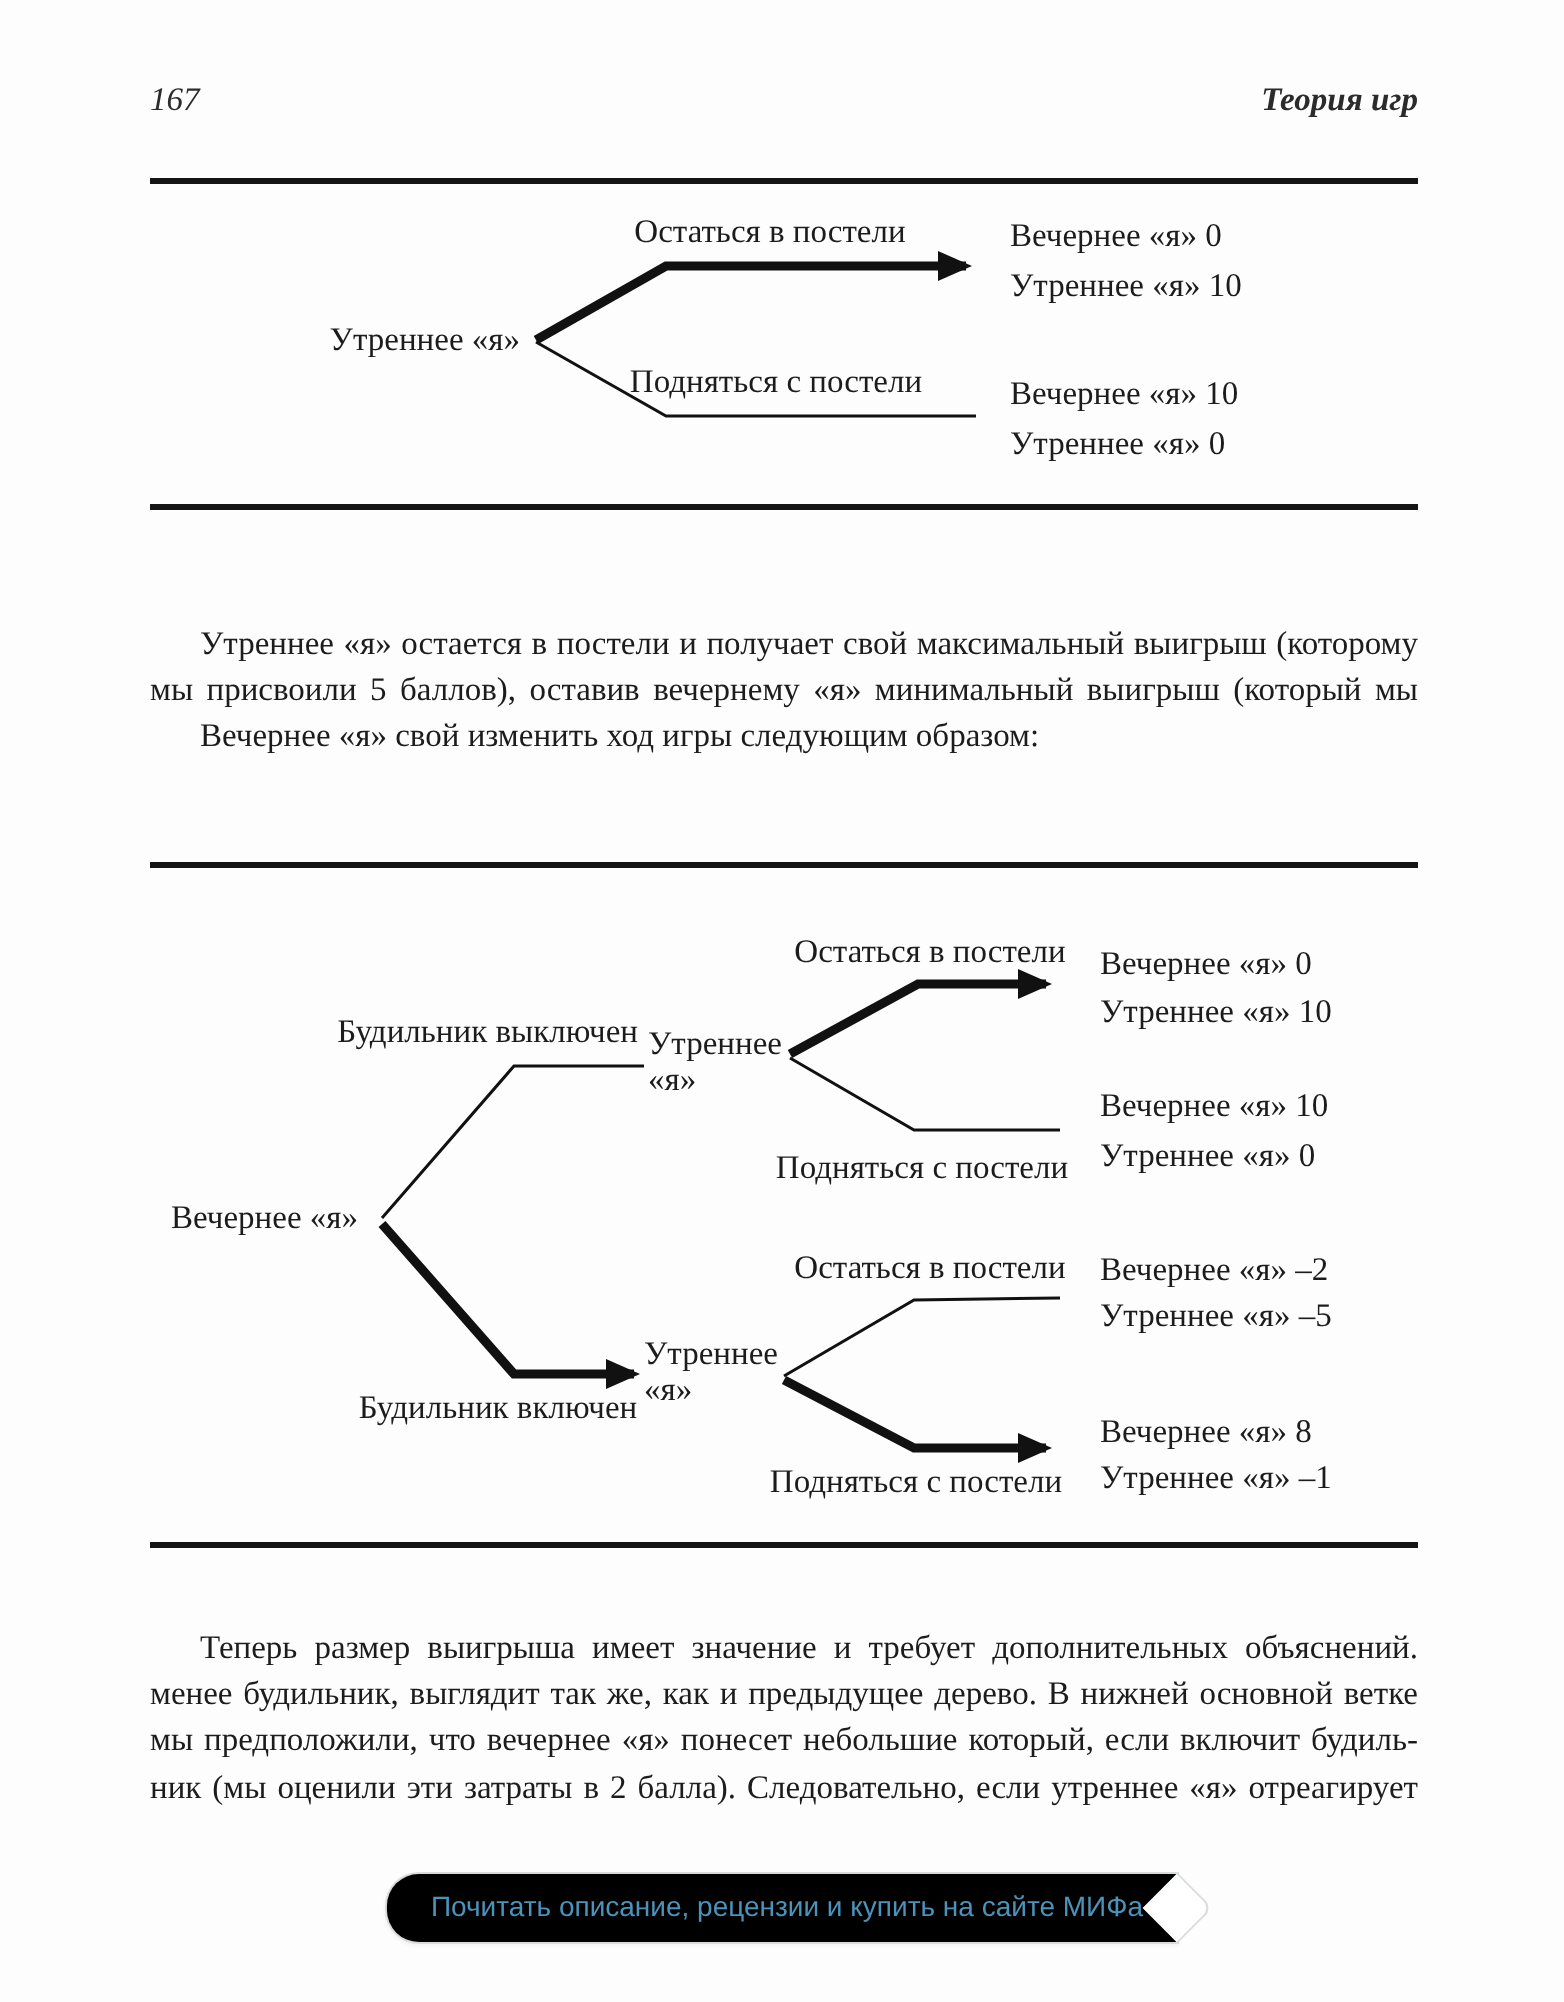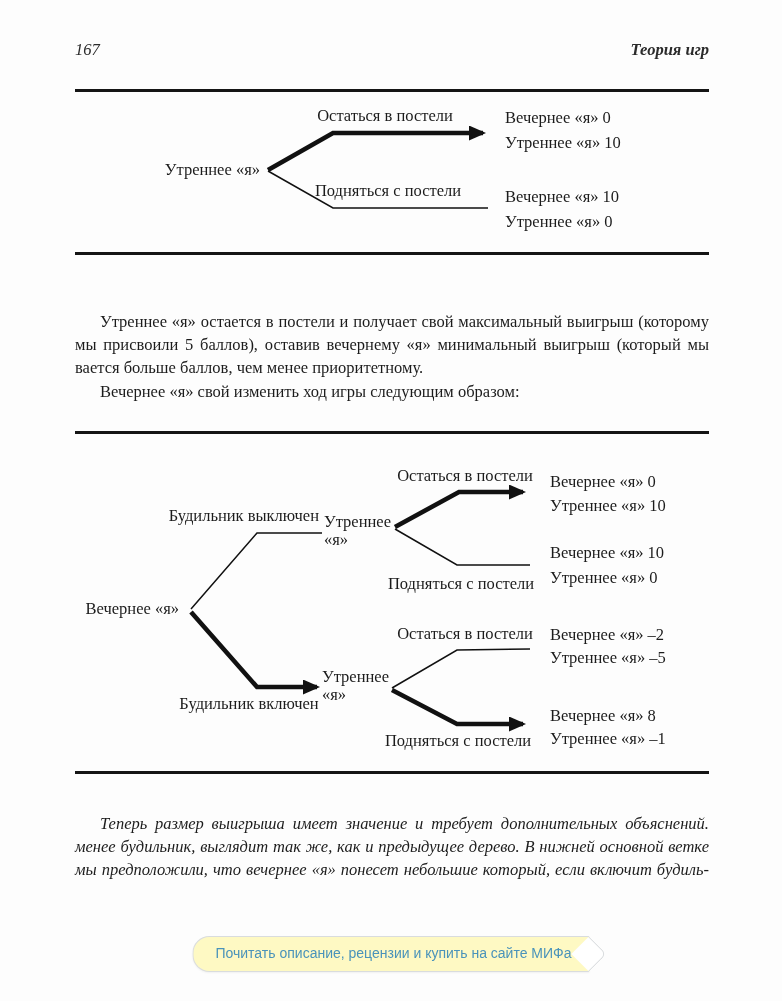--- a/index.html
+++ b/index.html
@@ -17,29 +17,29 @@
   .rule1{top:89px;} .rule2{top:252px;} .rule3{top:431px;} .rule4{top:771px;}
 
   .tree{position:absolute;left:75px;}
   #tree1{top:95px;} #tree2{top:445px;}
   svg text{font-family:"Liberation Serif","DejaVu Serif",serif;
     font-size:16.5px;fill:#1c1c1c;}
   .thick{fill:none;stroke:#111;stroke-width:4.6;stroke-linejoin:miter;}
   .thin{fill:none;stroke:#111;stroke-width:1.5;stroke-linejoin:miter;}
 
   .para{position:absolute;left:75px;width:634px;font-size:16.5px;}
-  #para1{top:298px;margin-top:12px;} #para3{top:812px;font-style:italic;}
+  #para1{top:298px;margin-top:12px;} #para3{top:812px;}
   .tline{line-height:23.2px;text-align:justify;text-align-last:justify;
     white-space:normal;}
   .tline.endline{text-align-last:left;}
   .tline.indent{text-indent:25px;}
 
   .banner{
     position:absolute;top:936px;left:50%;transform:translateX(-50%);
-    height:34px;line-height:33px;background:#fef9c3;
+    height:34px;line-height:33px;background:#000000;
     border:1px solid #d9dcde;border-right:none;
     border-radius:17px 0 0 17px;
     padding:0 18px 0 22px;
     font-family:"Liberation Sans","DejaVu Sans",sans-serif;
     font-size:14px;color:#4a93ba;white-space:nowrap;
     cursor:pointer;box-shadow:0 1px 2px rgba(0,0,0,0.05);
   }
   .banner::after{
     content:"";position:absolute;top:50%;right:-12px;width:24px;height:24px;
     transform:translateY(-50%) rotate(45deg);
@@ -73,21 +73,20 @@
   <text x="430" y="53">Утреннее «я» 10</text>
   <text x="430" y="107">Вечернее «я» 10</text>
   <text x="430" y="132">Утреннее «я» 0</text>
 </svg>
 
 <div class="rule rule2"></div>
 
 <div class="para" id="para1">
   <div class="tline indent">Утреннее «я» остается в постели и получает свой максимальный выигрыш (которому</div>
   <div class="tline">мы присвоили 5 баллов), оставив вечернему «я» минимальный выигрыш (который мы</div>
-  <div class="tline endline">вается больше баллов, чем менее приоритетному.</div>
   <div class="tline endline indent">Вечернее «я» свой изменить ход игры следующим образом:</div>
 </div>
 
 <div class="rule rule3"></div>
 
 <svg id="tree2" class="tree" width="640" height="322" viewBox="0 0 640 322">
   <text x="104" y="169" text-anchor="end">Вечернее «я»</text>
 
   <polyline class="thin" points="116,164 182,88 247,88"></polyline>
   <text x="244" y="76" text-anchor="end">Будильник выключен</text>
@@ -119,17 +118,18 @@
   <text x="475" y="276">Вечернее «я» 8</text>
   <text x="475" y="299">Утреннее «я» –1</text>
 </svg>
 
 <div class="rule rule4"></div>
 
 <div class="para" id="para3">
   <div class="tline indent">Теперь размер выигрыша имеет значение и требует дополнительных объяснений.</div>
   <div class="tline">менее будильник, выглядит так же, как и предыдущее дерево. В нижней основной ветке</div>
   <div class="tline">мы предположили, что вечернее «я» понесет небольшие который, если включит будиль-</div>
+  <div class="tline">ник (мы оценили эти затраты в 2 балла). Следовательно, если утреннее «я» отреагирует</div>
 </div>
 
 <div class="banner">
   <span class="label">Почитать описание, рецензии и купить на сайте МИФа</span>
 </div>
 
 </body></html>

